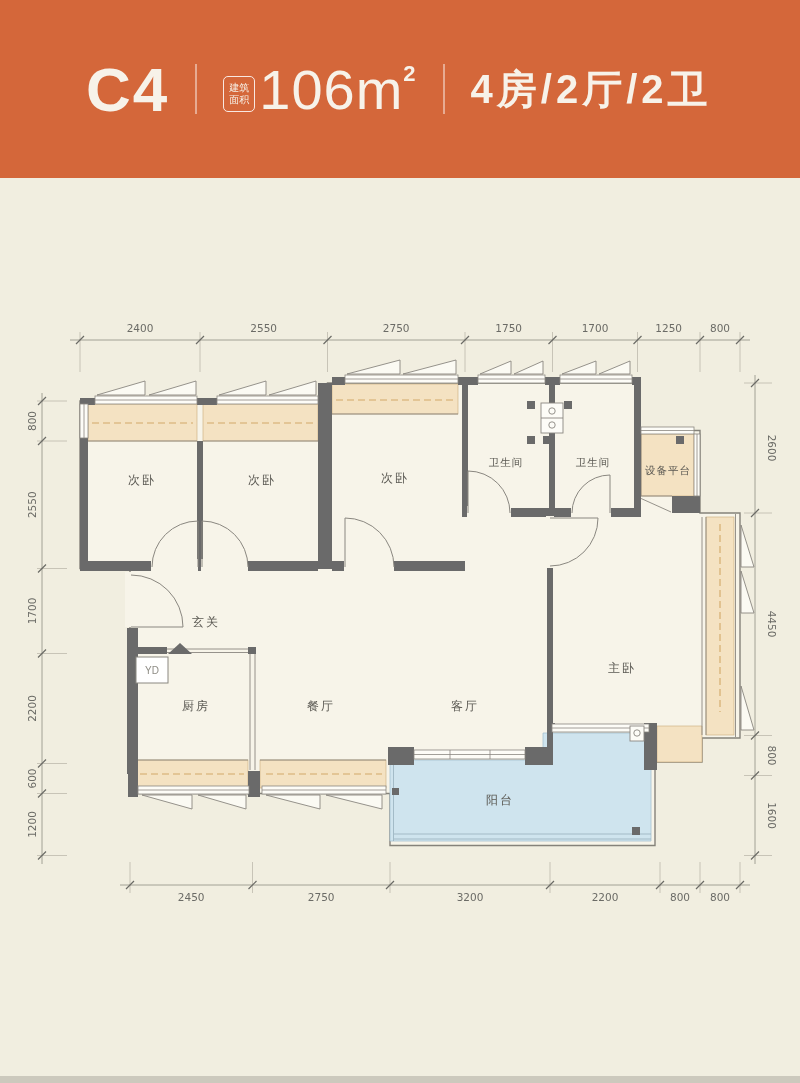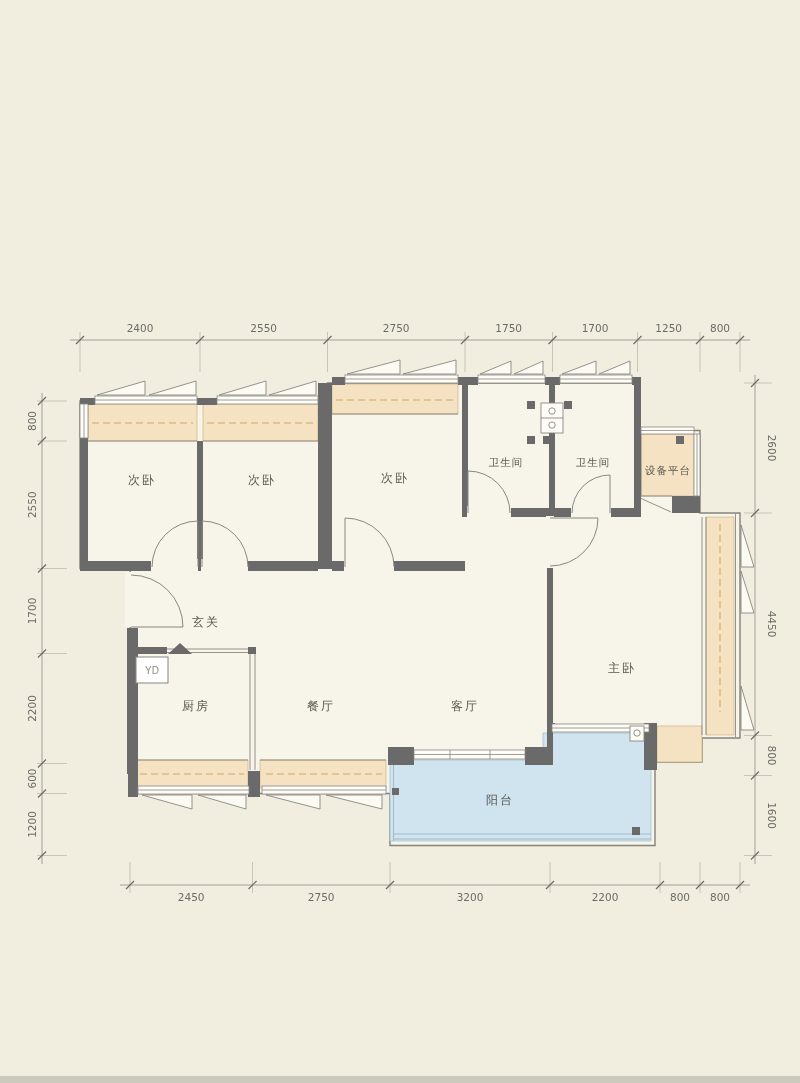--- a/index.html
+++ b/index.html
@@ -22,20 +22,35 @@
   .rm{font-family:"Liberation Sans",sans-serif;font-size:12px;fill:#5a5852;letter-spacing:2px;}
   .rm-sm{font-family:"Liberation Sans",sans-serif;font-size:10.5px;fill:#5a5852;letter-spacing:1px;}
   .dim{font-family:"DejaVu Sans",sans-serif;font-size:10.5px;fill:#6b6b66;}
   .yd{font-family:"Liberation Sans",sans-serif;font-size:10px;fill:#8e8c84;}
 </style>
 </head>
 <body>
 
 <div class="page">
 
+  <div class="header">
+    <div class="h-inner">
+      <div class="unit">C4</div>
+      <div class="vdiv"></div>
+      <div class="area-group">
+        <div class="badge">
+          <span>建筑</span>
+          <span>面积</span>
+        </div>
+        <div class="area-val"><span>106m</span><sup>2</sup></div>
+      </div>
+      <div class="vdiv"></div>
+      <div class="spec">4房/2厅/2卫</div>
+    </div>
+  </div>
 
   <svg class="plan" width="800" height="1083" viewBox="0 0 800 1083" role="img">
 
     <polygon points="80,401 327.5,401 327.5,383 637.5,383 637.5,430.5 700,430.5 700,513 740,513 740,738 702,738 702,762 655,762 655,845.5 390,845.5 390,793.5 130,793.5 130,568.5 80,568.5" fill="#f7f4e9" stroke="#85827a" stroke-width="1.4"></polygon>
 
     <g fill="#f4e2c2" stroke="#c9ab79" stroke-width="0.6">
       <rect x="88" y="404" width="109" height="37"></rect>
       <rect x="203" y="404" width="115" height="37"></rect>
       <rect x="332" y="384" width="126" height="30"></rect>
       <rect x="641" y="434" width="53" height="62"></rect>

